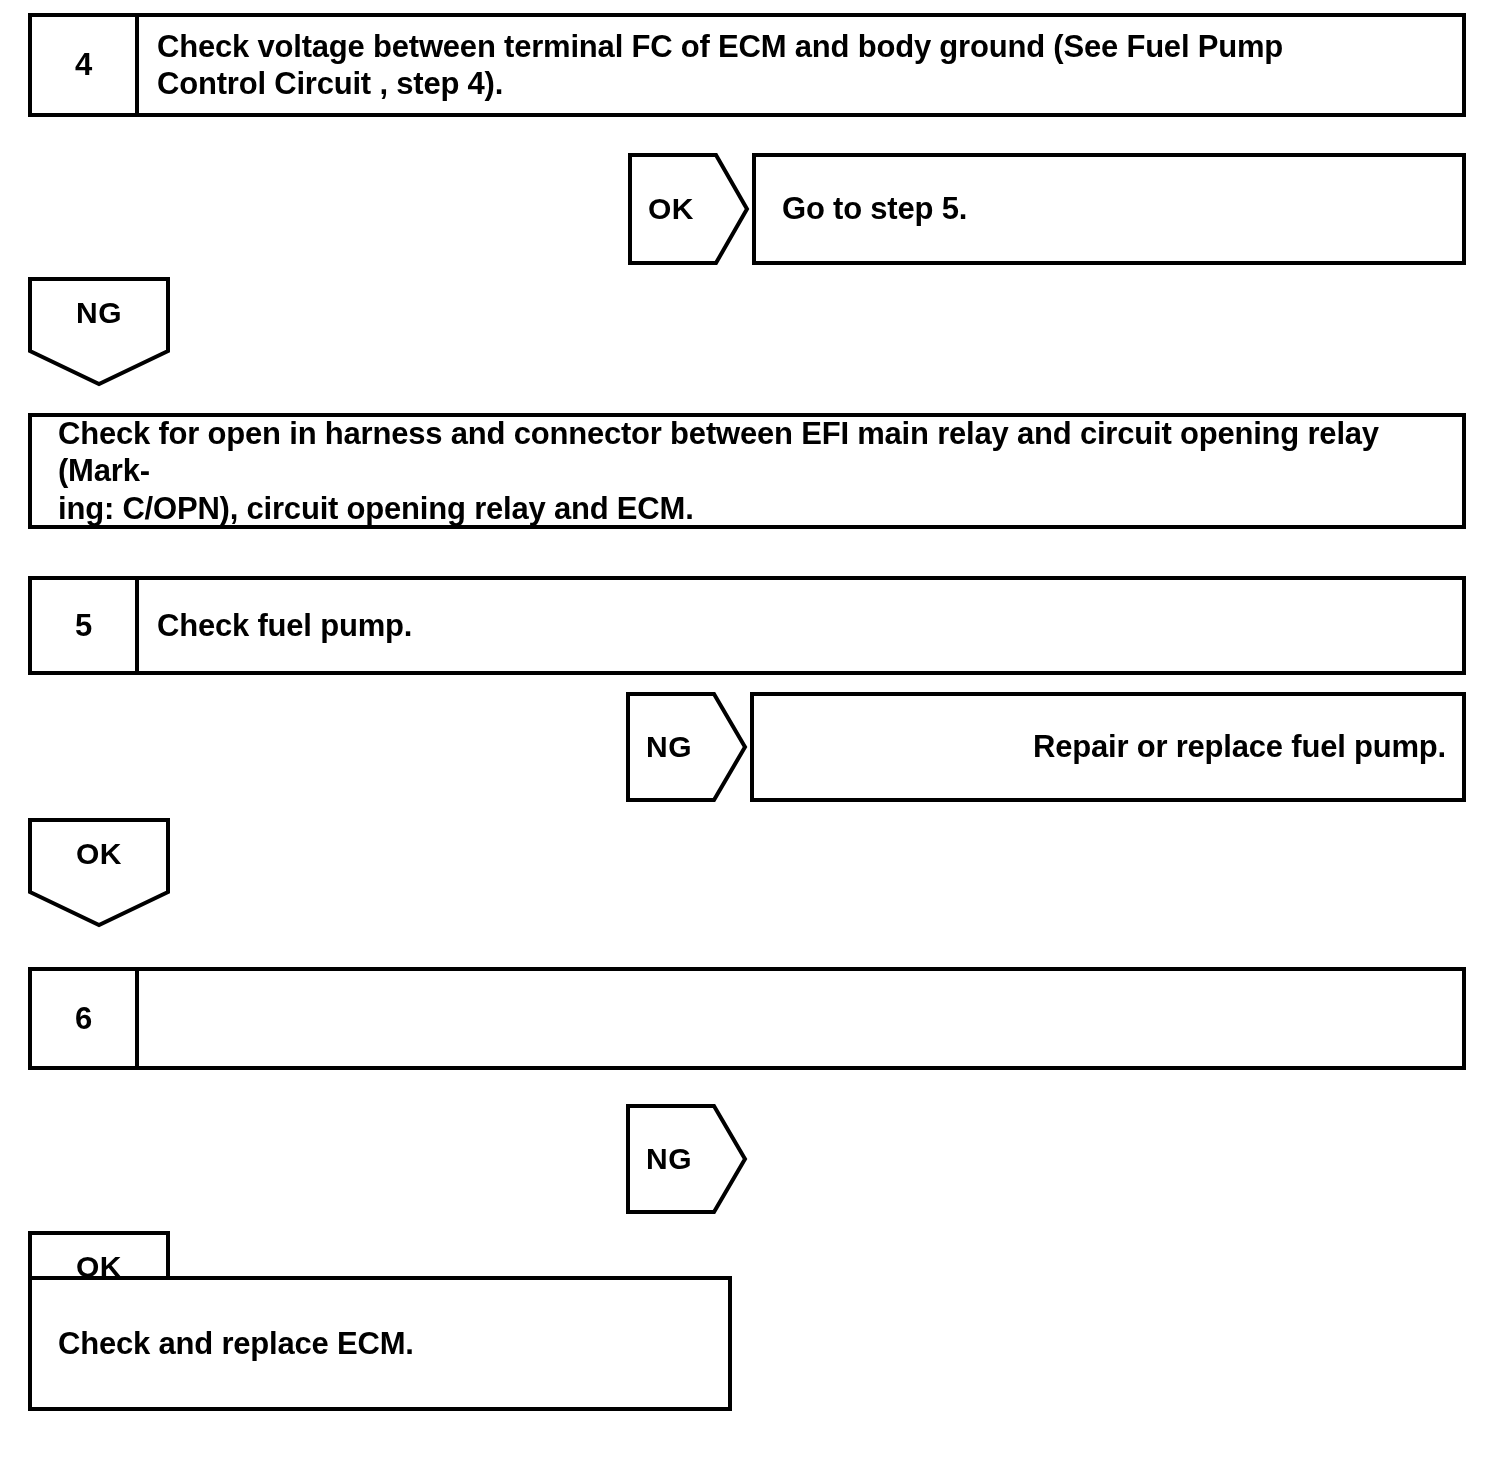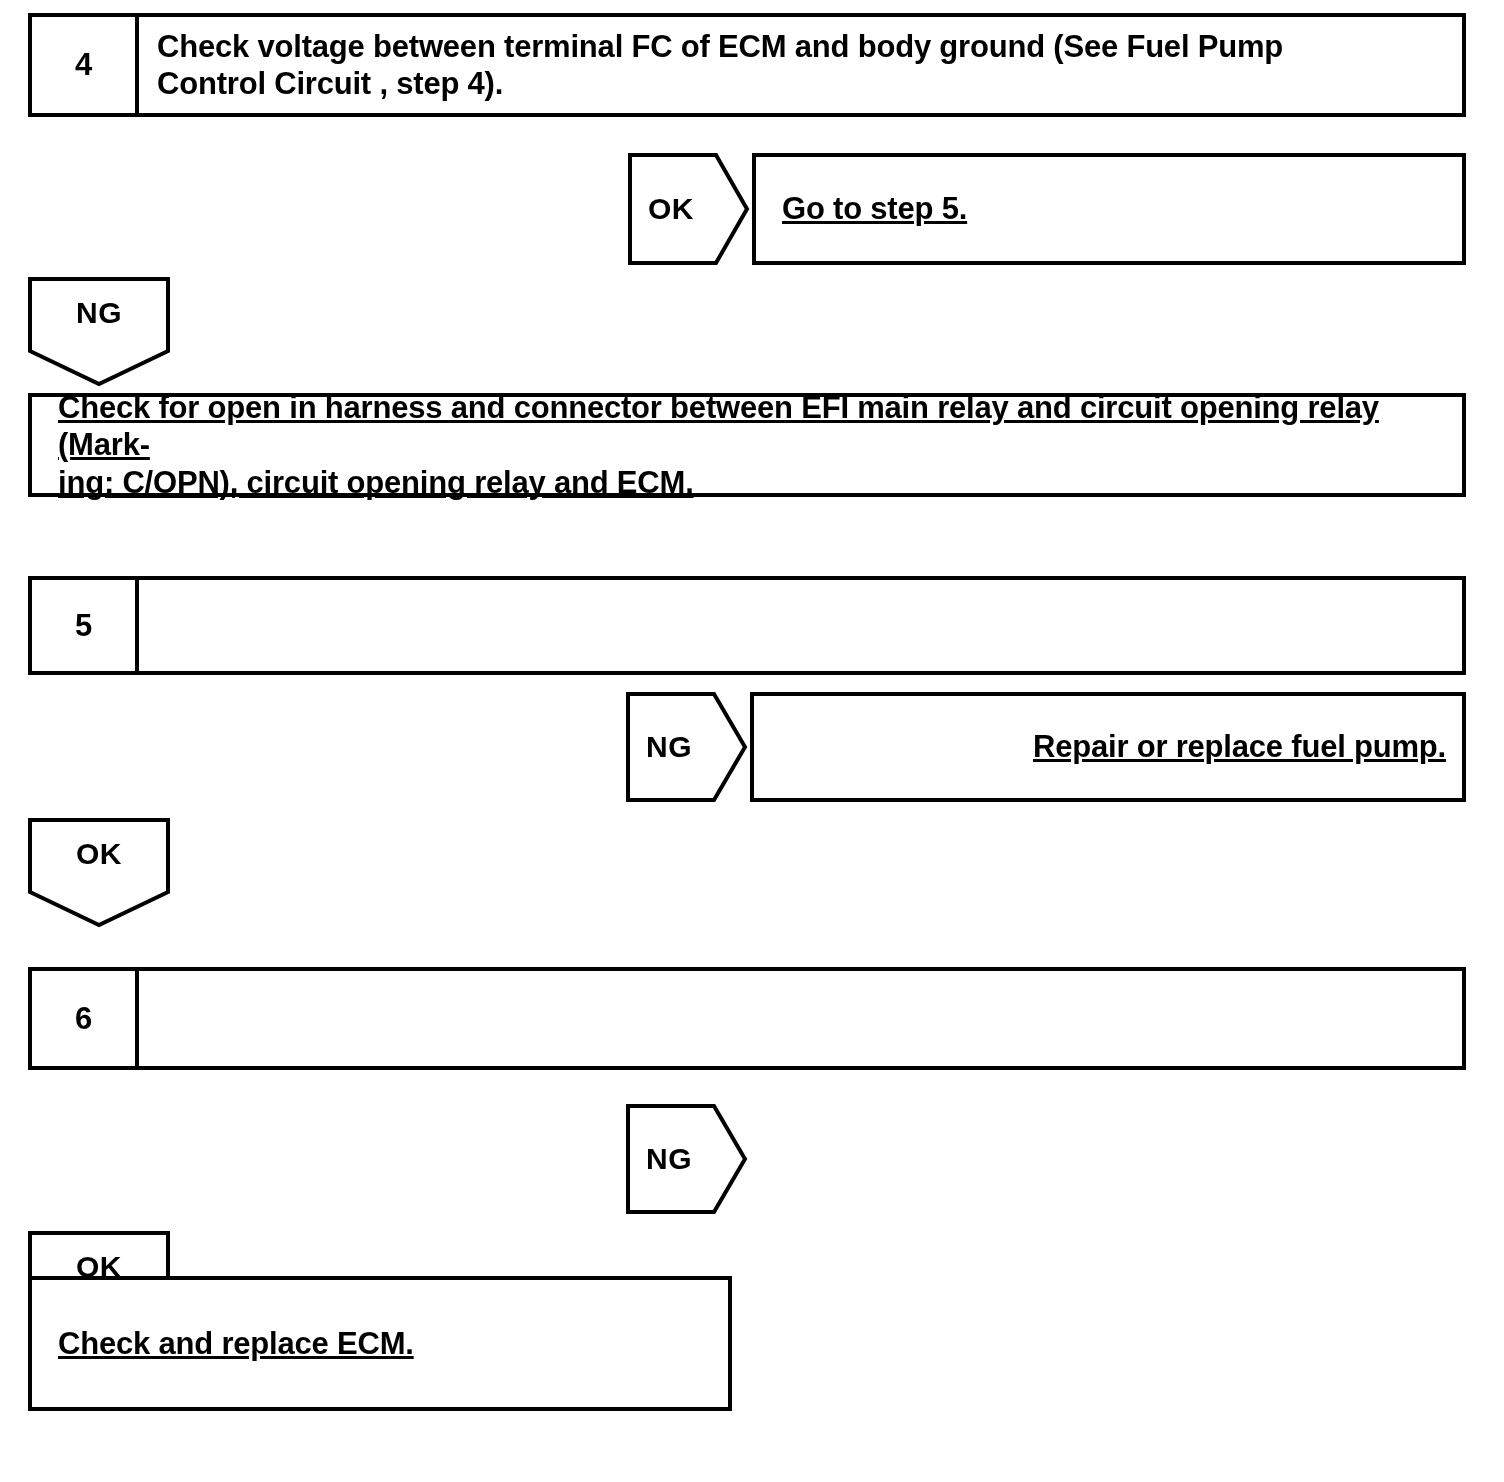--- a/index.html
+++ b/index.html
@@ -52,21 +52,20 @@
     padding: 0 16px 0 18px;
     font-size: 31px;
     font-weight: bold;
     line-height: 1.20;
     color: #000000;
     letter-spacing: -0.2px;
     white-space: pre-line;
   }
   .body-cell.plain {
     padding-left: 26px;
-    text-decoration: underline;
   }
 
   
   .tag-right {
     position: absolute;
     box-sizing: border-box;
   }
   .tag-right svg { display: block; }
   .tag-right .tag-label {
     position: absolute;
@@ -130,30 +129,31 @@
     </div>
   </div>
 
   <div class="tag-down" style="left:28px; top:277px; width:142px; height:110px;">
     <svg width="142" height="110" viewBox="0 0 142 110" aria-hidden="true">
       <path d="M 2 2 L 140 2 L 140 74 L 71 107 L 2 74 Z" fill="#ffffff" stroke="#000000" stroke-width="4" stroke-linejoin="miter"></path>
     </svg>
     <div class="tag-label">NG</div>
   </div>
 
-  <div class="box" style="left:28px; top:393px; width:1438px; height:104px;">
+  <div class="box" style="left:28px; top:413px; width:1438px; height:116px;">
     <div class="box-inner">
       <div class="body-cell plain">Check for open in harness and connector between EFI main relay and circuit opening relay (Mark-
 ing: C/OPN), circuit opening relay and ECM.</div>
     </div>
   </div>
 
   <div class="box" style="left:28px; top:576px; width:1438px; height:99px;">
     <div class="box-inner">
       <div class="num-cell">5</div>
+      <div class="body-cell">Check fuel pump.</div>
     </div>
   </div>
 
   <div class="tag-right" style="left:626px; top:692px; width:122px; height:110px;">
     <svg width="122" height="110" viewBox="0 0 122 110" aria-hidden="true">
       <path d="M 2 2 L 88 2 L 119 55 L 88 108 L 2 108 Z" fill="#ffffff" stroke="#000000" stroke-width="4" stroke-linejoin="miter"></path>
     </svg>
     <div class="tag-label">NG</div>
   </div>
 

